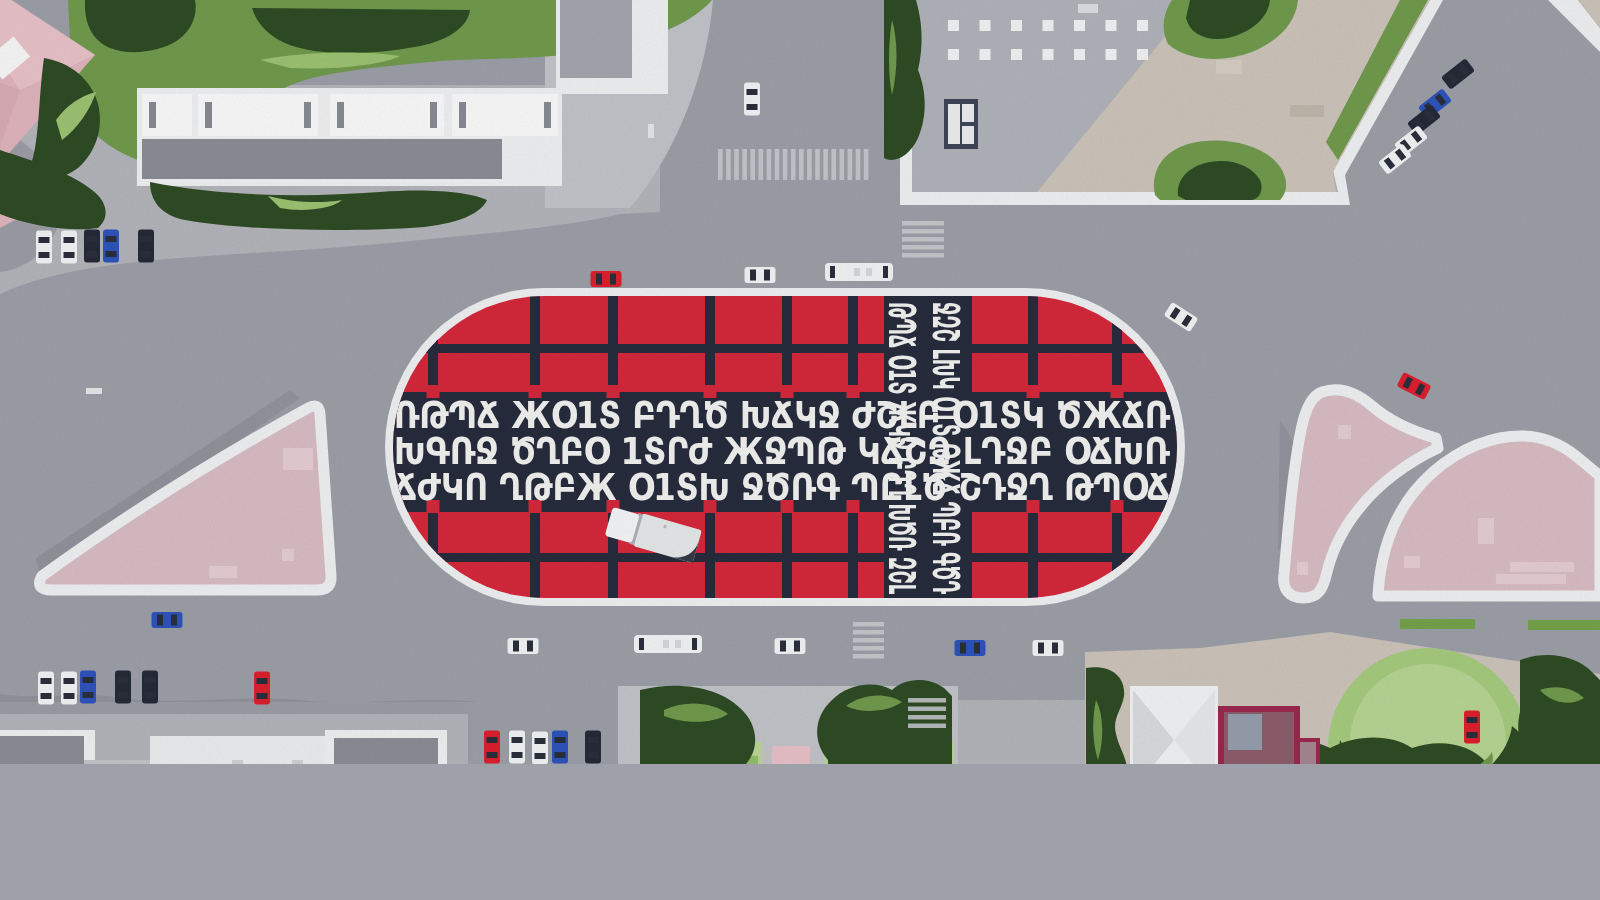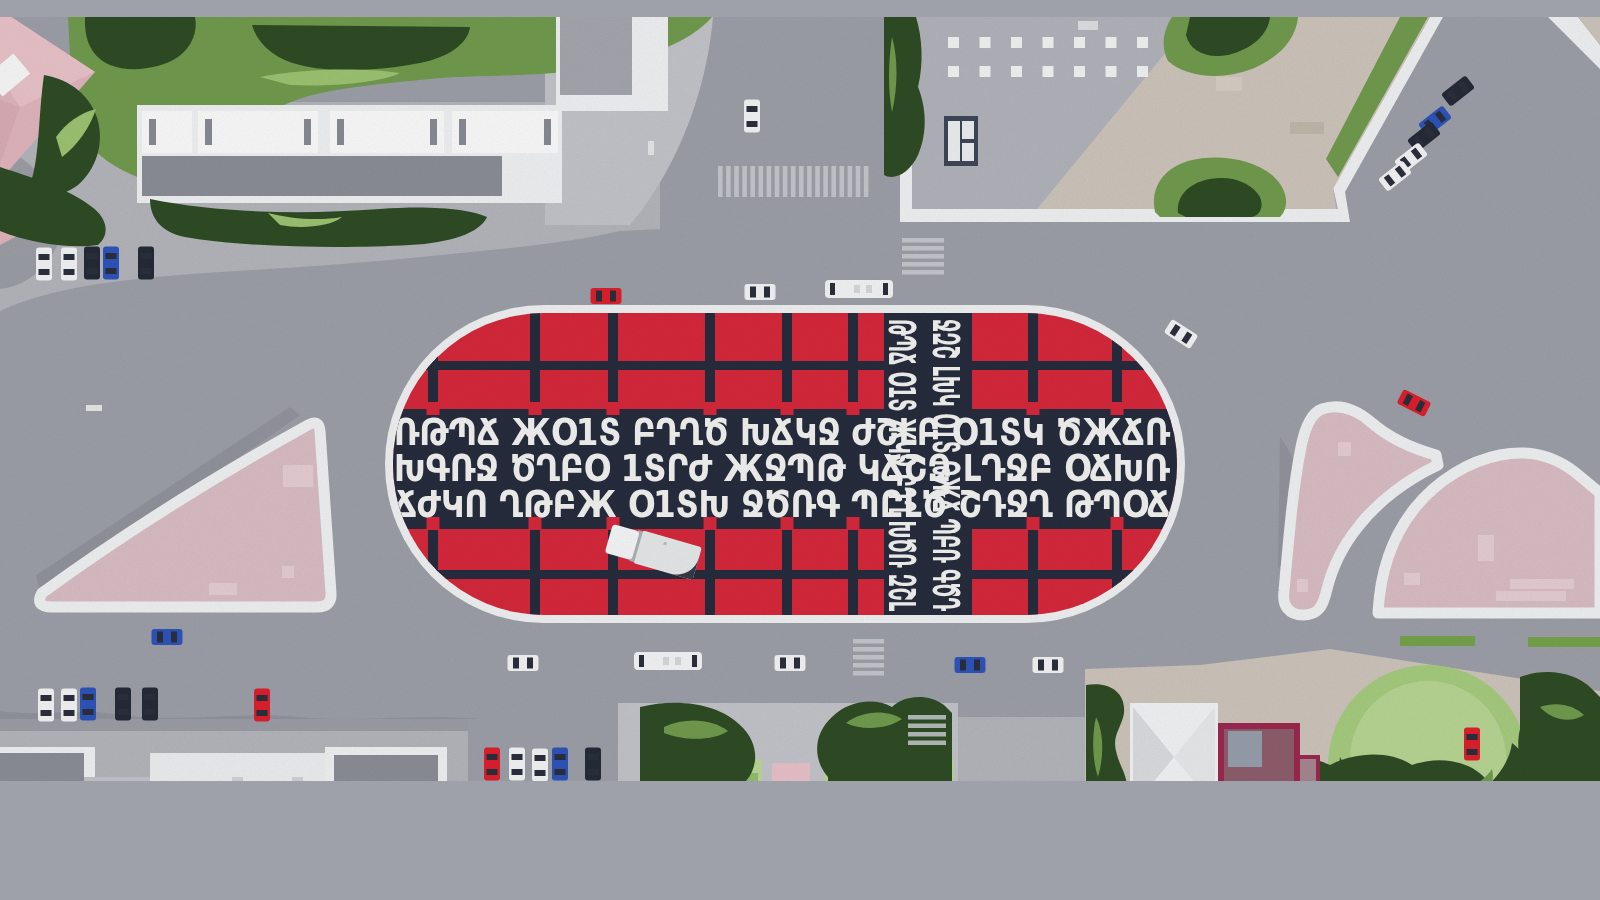--- a/index.html
+++ b/index.html
@@ -1,16 +1,16 @@
 <!DOCTYPE html>
 <html><head>
 <meta charset="utf-8">
 <style>
   html,body{margin:0;padding:0;background:#9fa1aa;}
-  #stage{position:relative;width:1600px;height:764px;overflow:hidden;font-family:"DejaVu Sans",sans-serif;margin-top:17px;}
+  #stage{position:relative;width:1600px;height:764px;overflow:hidden;font-family:"DejaVu Sans",sans-serif;}
   svg{display:block}
   .glyphs text{font-family:"DejaVu Sans",sans-serif;font-weight:700;}
 </style>
 </head>
 <body>
 
 <div id="stage">
 <svg id="scene" width="1600" height="900" viewBox="0 0 1600 900" xmlns="http://www.w3.org/2000/svg">
   <defs>
     <clipPath id="ovalClip">

